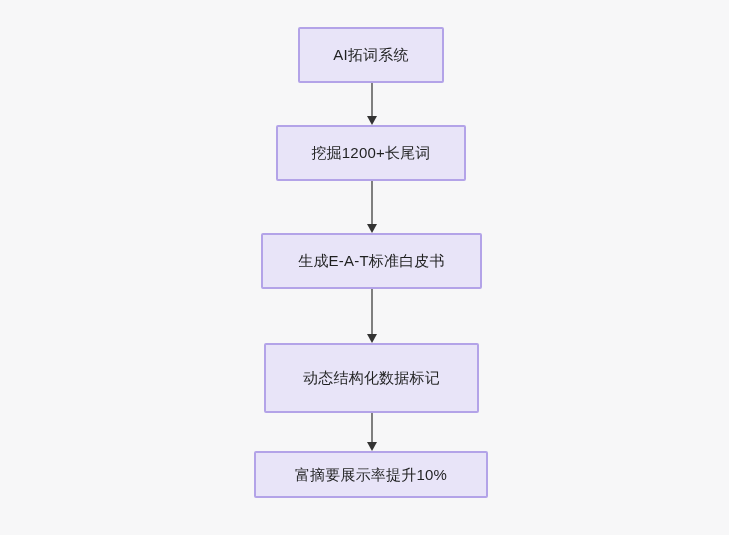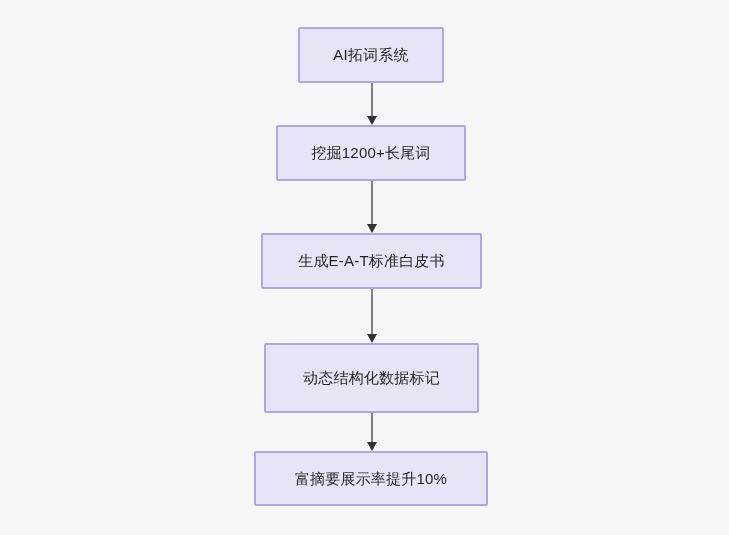--- a/index.html
+++ b/index.html
@@ -85,17 +85,17 @@
   </div>
   <div class="node" style="left: 276px; top: 125px; width: 190px; height: 56px; background: rgb(232, 228, 248); border-color: rgb(179, 163, 232); color: rgb(31, 32, 32);">
     <span class="node-label">挖掘1200+长尾词</span>
   </div>
   <div class="node" style="left: 261px; top: 233px; width: 221px; height: 56px; background: rgb(232, 228, 248); border-color: rgb(179, 163, 232); color: rgb(31, 32, 32); text-align: right;">
     <span class="node-label">生成E-A-T标准白皮书</span>
   </div>
   <div class="node" style="left: 264px; top: 343px; width: 215px; height: 70px; background: rgb(232, 228, 248); border-color: rgb(179, 163, 232); color: rgb(31, 32, 32);">
     <span class="node-label">动态结构化数据标记</span>
   </div>
-  <div class="node" style="left: 254px; top: 451px; width: 234px; height: 55px; background: rgb(232, 228, 248); border-color: rgb(179, 163, 232); color: rgb(31, 32, 32);">
+  <div class="node" style="left: 254px; top: 451px; width: 234px; height: 47px; background: rgb(232, 228, 248); border-color: rgb(179, 163, 232); color: rgb(31, 32, 32);">
     <span class="node-label">富摘要展示率提升10%</span>
   </div>
 
 </div>
 
 </body></html>

